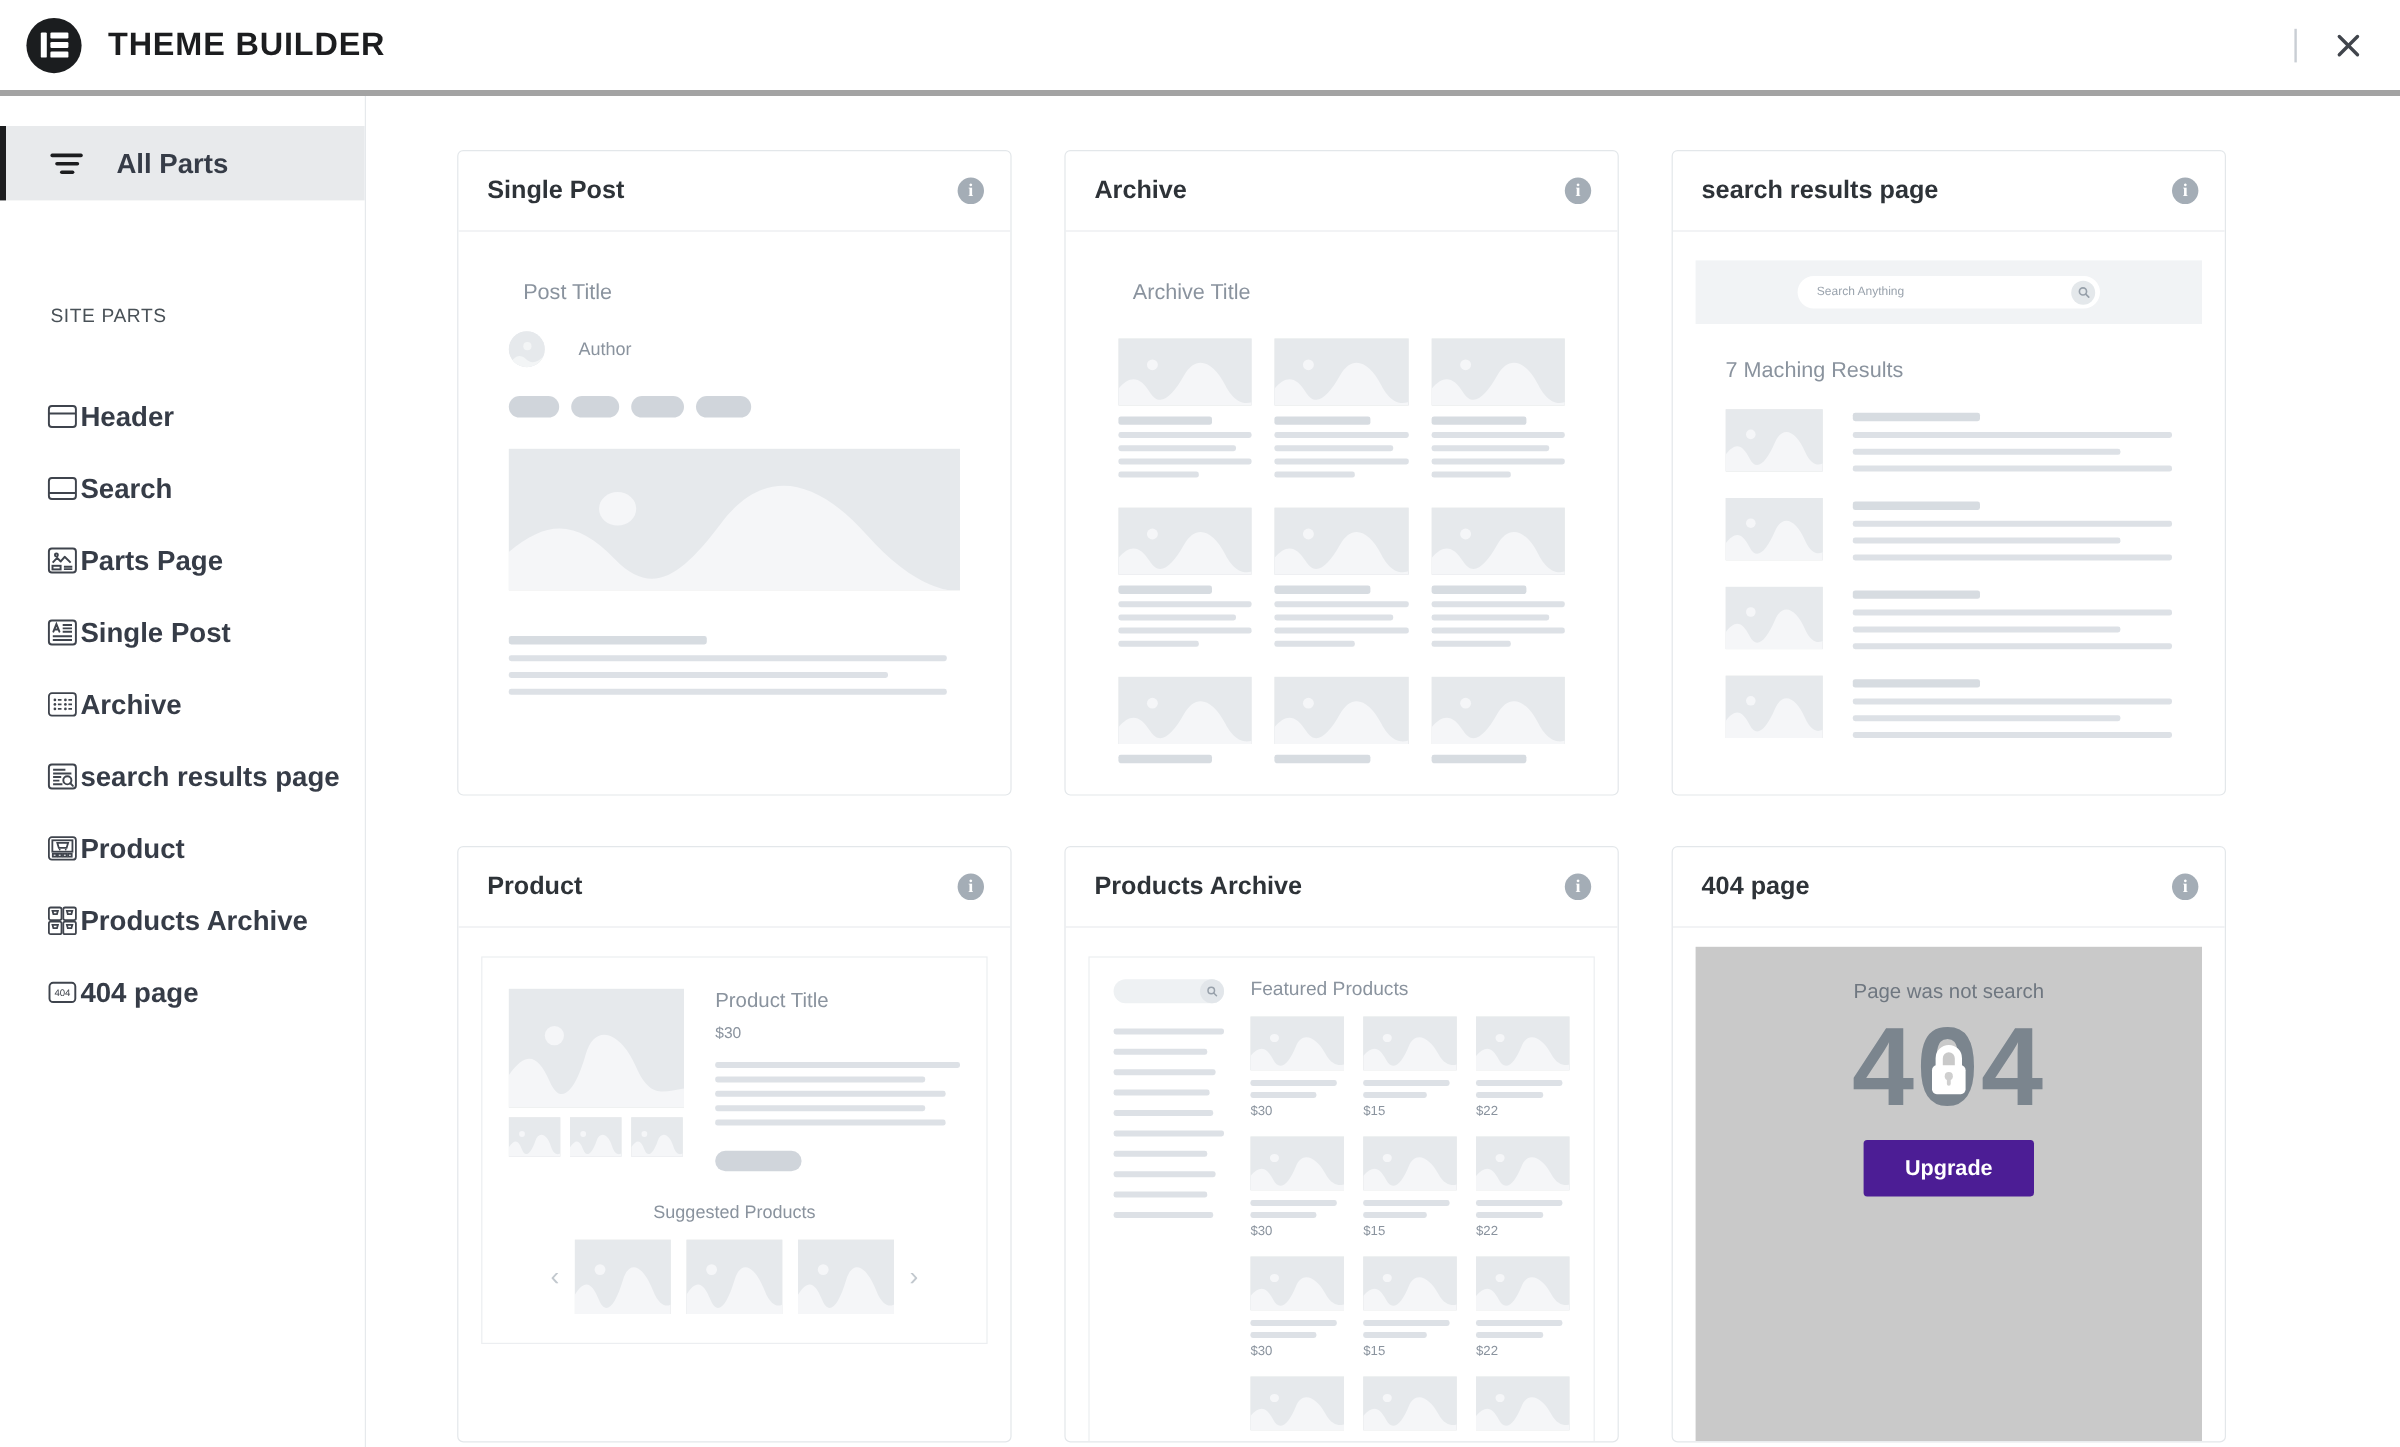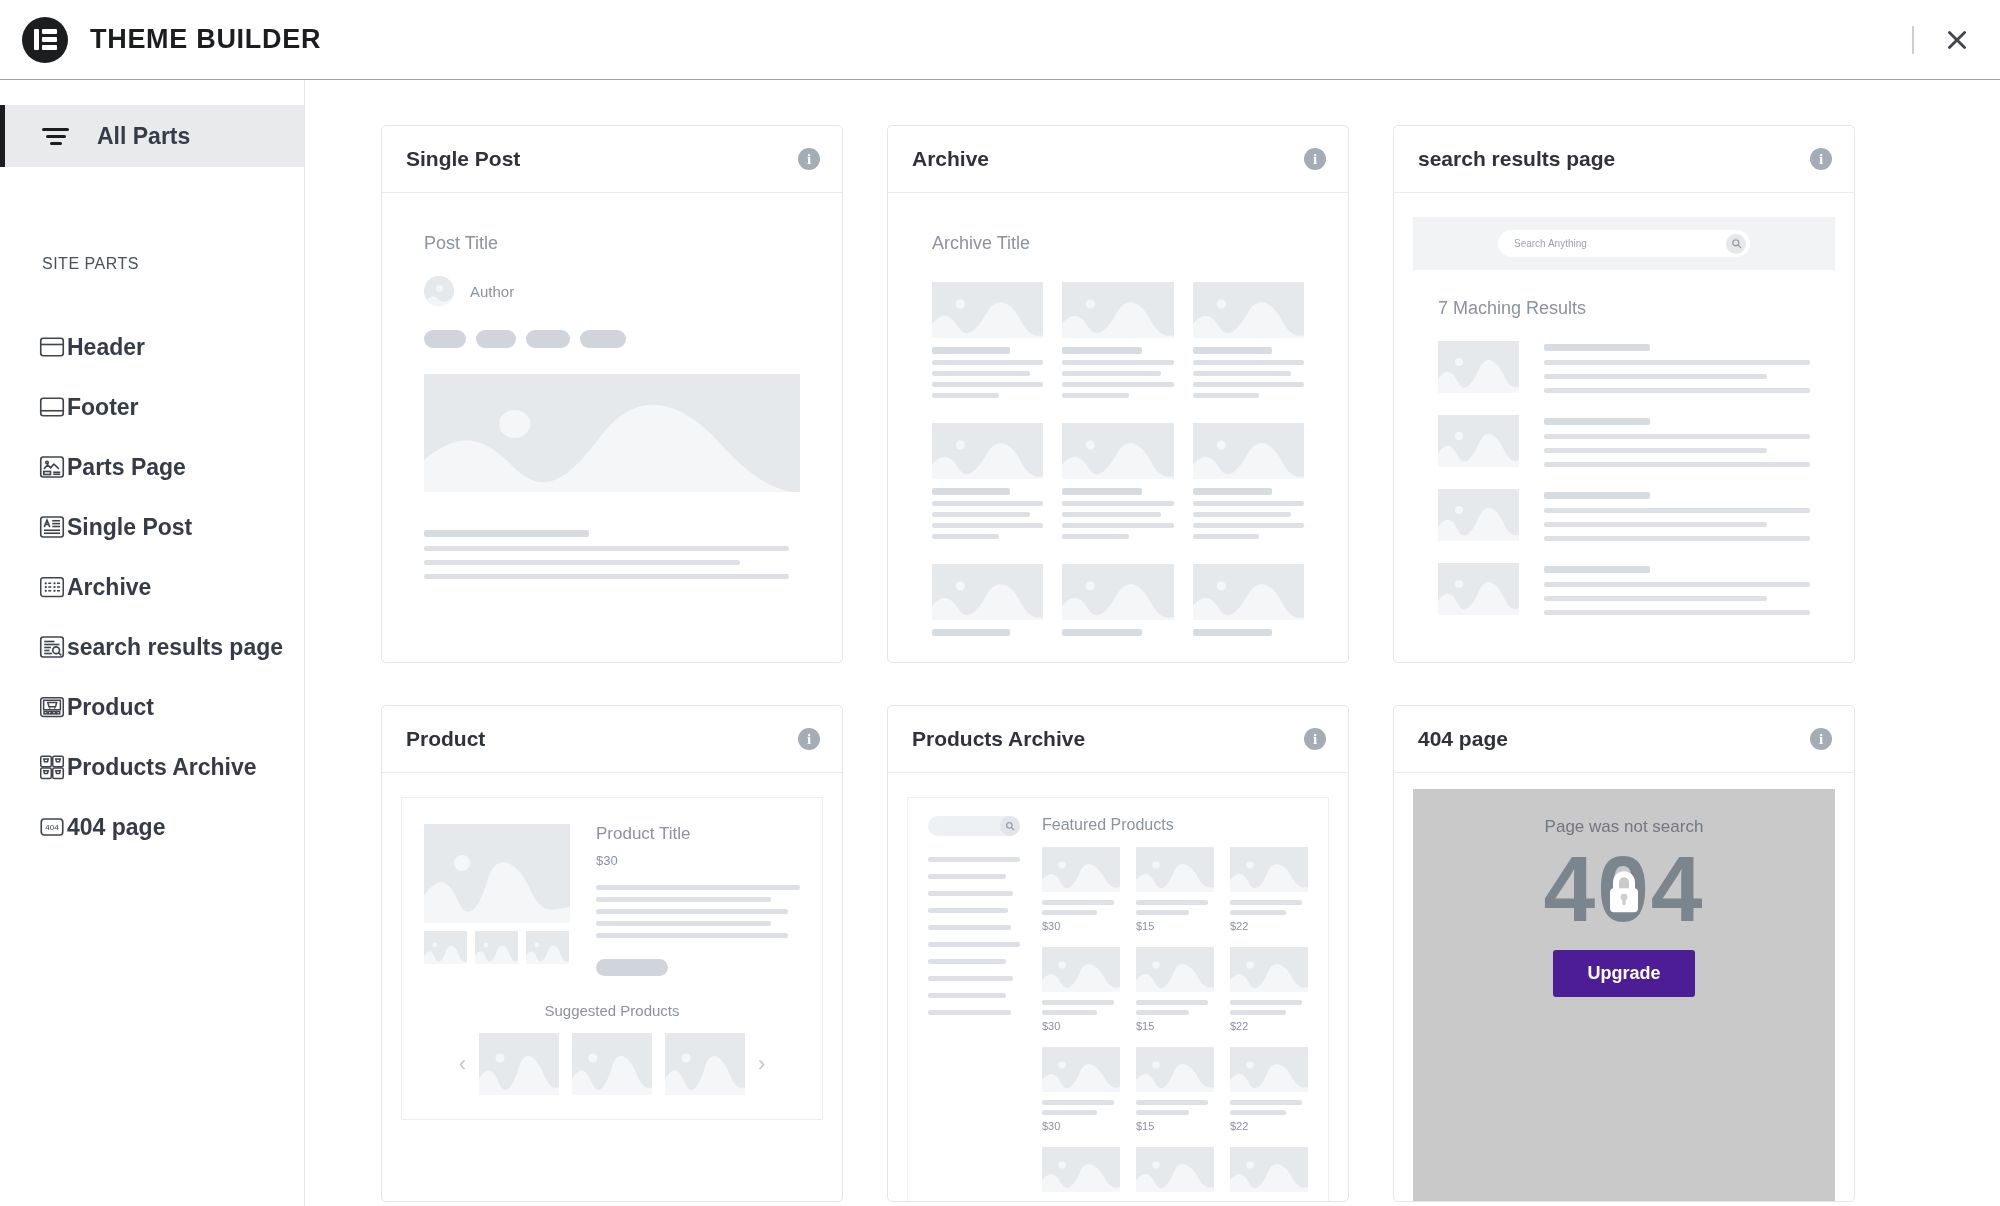--- a/index.html
+++ b/index.html
@@ -7,21 +7,21 @@
     width: 2000px; height: 1206px;
     font-family: "Liberation Sans", sans-serif;
     background: #ffffff; overflow: hidden;
   }
   .app { width: 2000px; height: 1206px; display: flex; flex-direction: column; background:#fff; }
 
   
   .topbar {
     height: 80px; flex: 0 0 80px;
     display: flex; align-items: center;
-    background: #fff; border-bottom: 1px solid #a3a3a3;
+    background: #fff; border-bottom: 5px solid #a3a3a3;
     padding: 0 26px 0 22px;
   }
   .brand { display: flex; align-items: center; gap: 22px; }
   .logo-circle {
     width: 46px; height: 46px; border-radius: 50%;
     background: #1b1d1f; display: flex; align-items: center; justify-content: center;
   }
   .logo-mark { display: flex; align-items: center; gap: 3px; }
   .logo-bar { width: 5px; height: 21px; background: #fff; border-radius: 1px; }
   .logo-lines { display: flex; flex-direction: column; gap: 3px; }
@@ -92,21 +92,21 @@
   .card-title { font-size: 21px; font-weight: 700; color: #2e3338; }
   .info-icon {
     margin-left: auto; width: 22px; height: 22px; border-radius: 50%;
     background: #a4adb6; color: #fff; font-size: 15px; font-weight: 700;
     font-family: "Liberation Serif", serif;
     display: flex; align-items: center; justify-content: center; cursor: pointer;
   }
   .card-body { flex: 1; overflow: hidden; position: relative; }
 
   
-  .ph-title { color: #8a939e; font-size: 18px; font-weight: 400; }
+  .ph-title { color: #8a939e; font-size: 18px; font-weight: 400; margin-left: 12px; }
   .sk-img {
     background: #e6e9ec; position: relative; overflow: hidden;
   }
   .sk-img svg { position: absolute; left: 0; bottom: 0; width: 100%; height: 100%; display: block; }
   .bar { background: #d7dce1; border-radius: 2px; height: 7px; }
   .bar.thin { background: #dde1e6; height: 5px; }
   .pill { background: #d0d5db; border-radius: 20px; }
 
   
   .sp-wrap { padding: 40px 42px 0 42px; }
@@ -245,21 +245,21 @@
           <span class="nav-label">Header</span>
         </div>
 
         <div class="nav-item">
           <span class="nav-ico">
             <svg viewBox="0 0 24 24" fill="none" stroke="currentColor" stroke-width="1.3">
               <rect x="3" y="5" width="18" height="14" rx="2"></rect>
                 <line x1="3" y1="15" x2="21" y2="15"></line>
             </svg>
           </span>
-          <span class="nav-label">Footer</span>
+          <span class="nav-label">Search</span>
         </div>
 
         <div class="nav-item">
           <span class="nav-ico">
             <svg viewBox="0 0 24 24" fill="none" stroke="currentColor" stroke-width="1.3">
               <rect x="3" y="4" width="18" height="16" rx="2"></rect>
               <path d="M5.5 13.5l3-3.2 2.4 2.4 2.6-3.1 4 3.9" stroke-linejoin="round"></path>
               <circle cx="8" cy="8.4" r="1"></circle>
               <rect x="5.4" y="15.6" width="5.4" height="2.4"></rect>
               <line x1="13" y1="16.2" x2="18.6" y2="16.2"></line>

